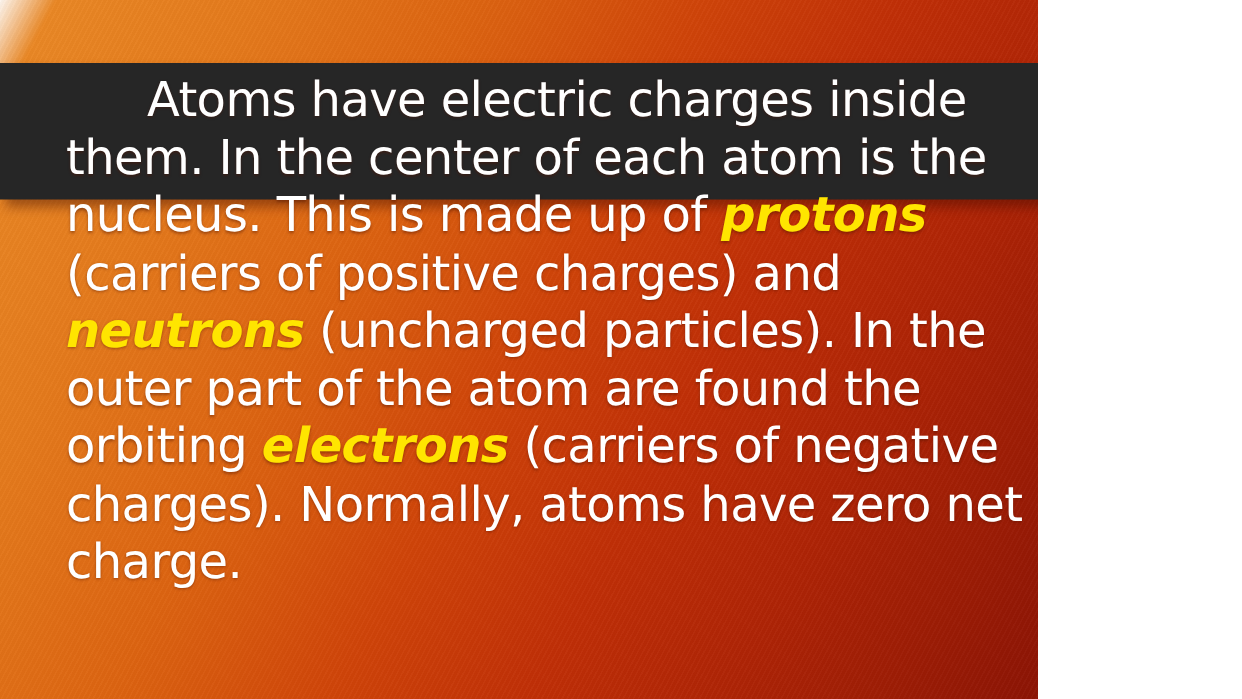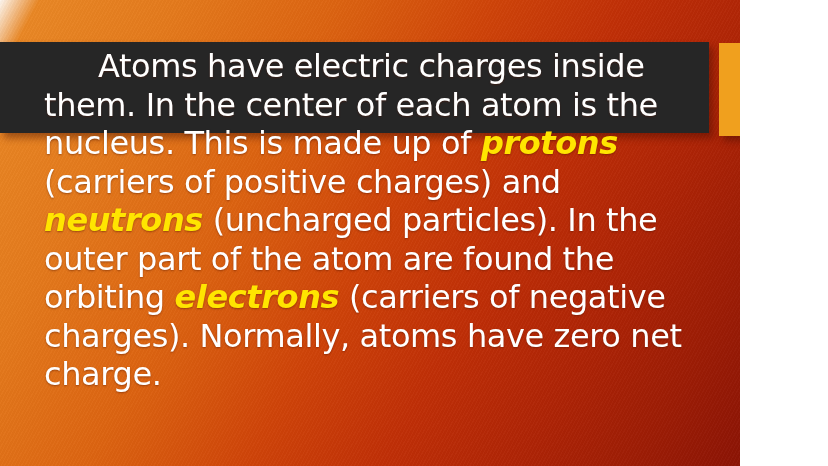--- a/index.html
+++ b/index.html
@@ -23,21 +23,20 @@
         #ef942c 0%,
         #e8842212 0%,
         #e98725 4%,
         #e47a1c 18%,
         #dc6411 34%,
         #cf4409 50%,
         #c02f07 64%,
         #ae2406 78%,
         #9c1c05 90%,
         #8c1405 100%);
-    padding-left: 48px;
   }
 
   
   #slide::before {
     content: "";
     position: absolute;
     inset: 0;
     background:
       repeating-linear-gradient(118deg,
         rgba(255,255,255,0.022) 0px,

